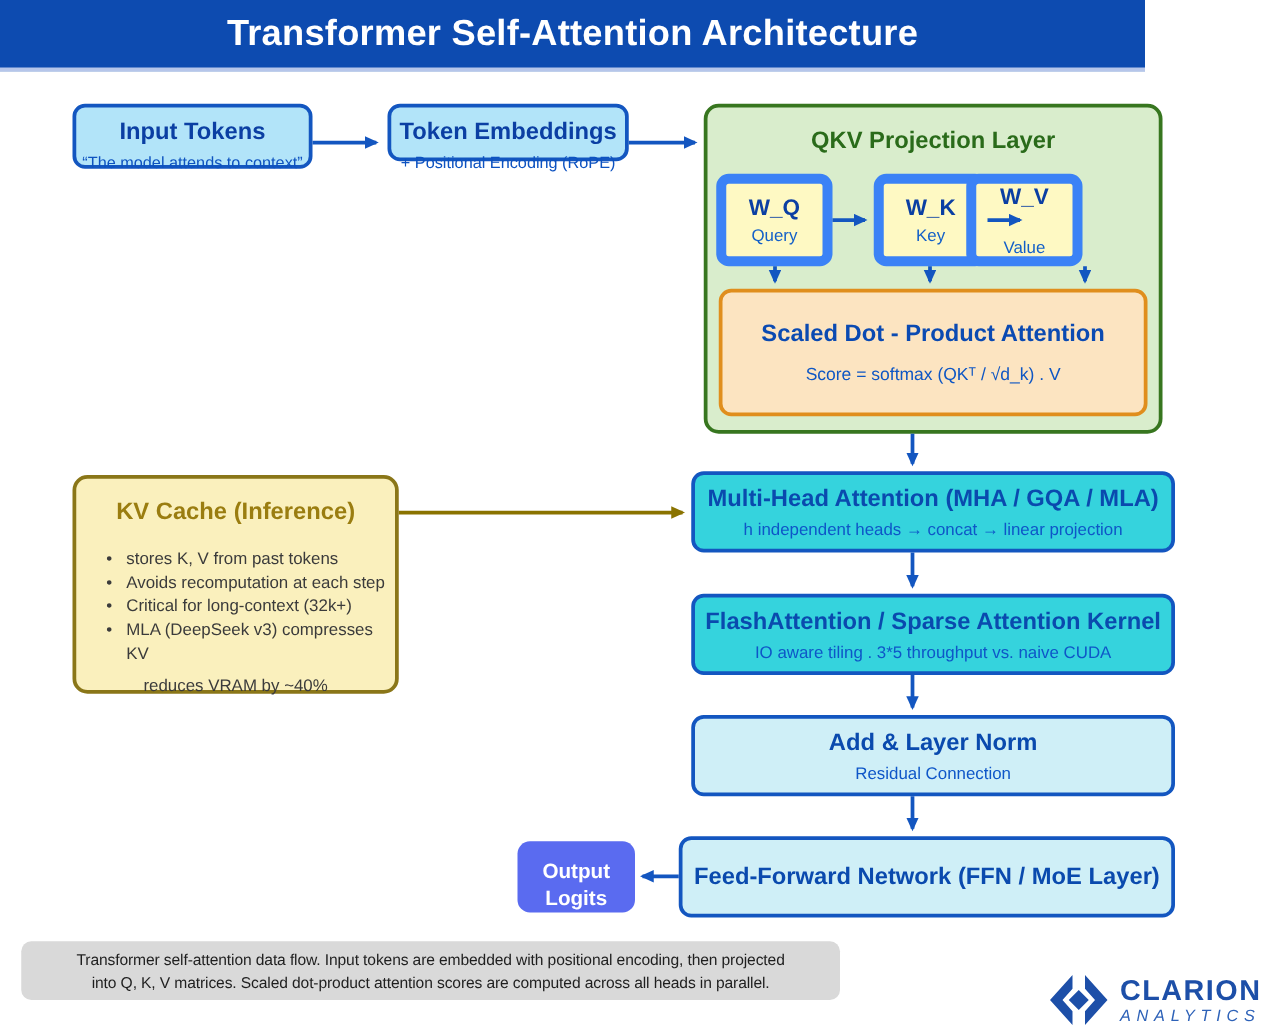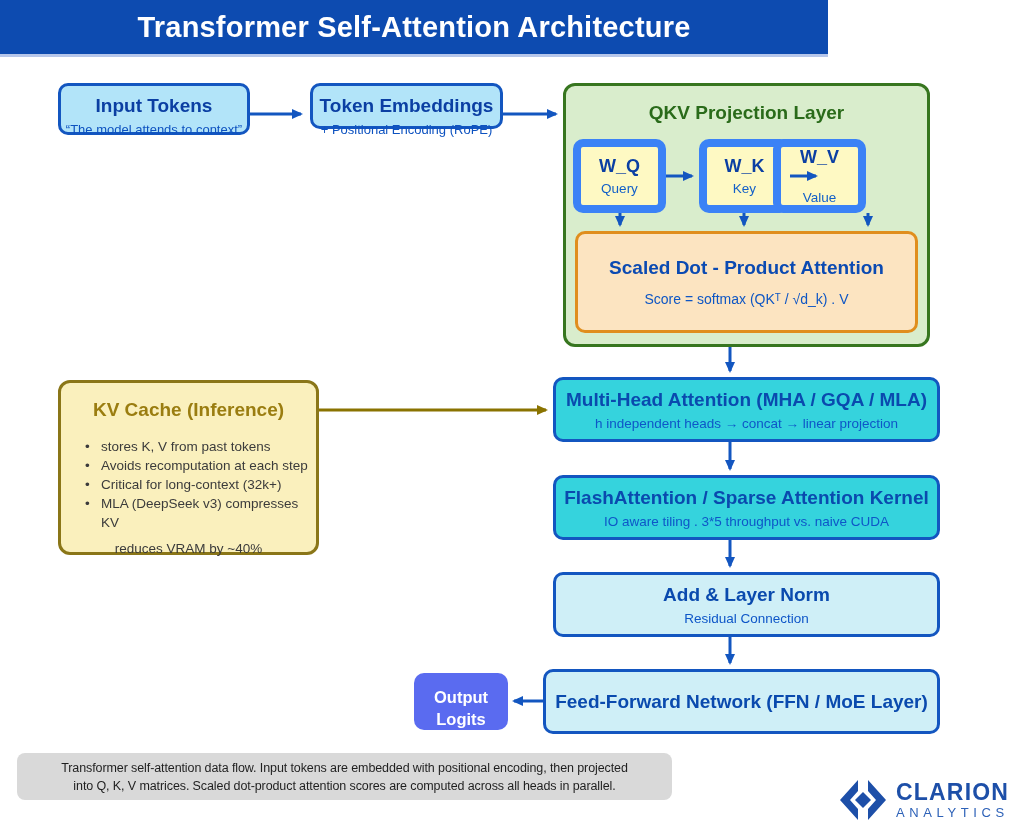--- a/index.html
+++ b/index.html
@@ -2,21 +2,21 @@
 <html><head>
 <meta charset="utf-8">
 <style>
   html,body{margin:0;padding:0;}
   body{
     width:1024px;height:829px;position:relative;background:#ffffff;
     font-family:"Liberation Sans", sans-serif;overflow:hidden;
   }
   
   .header{
-    position:absolute;left:0;top:0;width:828px;height:54px;
+    position:absolute;left:0;top:0;width:916px;height:54px;
     background:#0d4bb0;border-bottom:3px solid #b6c6ea;
     display:flex;align-items:center;justify-content:center;
   }
   .header h1{
     margin:0;color:#ffffff;font-size:29px;font-weight:bold;letter-spacing:.2px;
   }
   
   .node{position:absolute;box-sizing:border-box;border-radius:10px;text-align:center;}
   .node .t{font-weight:bold;white-space:nowrap;}
   .node .s{white-space:nowrap;}
@@ -53,21 +53,21 @@
   .caption{
     position:absolute;left:17px;top:753px;width:655px;height:47px;box-sizing:border-box;
     background:#d9d9d9;border-radius:8px;display:flex;flex-direction:column;
     align-items:center;justify-content:center;color:#1f1f1f;font-size:12.5px;
     letter-spacing:-0.1px;line-height:18px;text-align:center;
   }
   
   .logo{position:absolute;left:838px;top:778px;display:flex;align-items:center;}
   .logo-text{margin-left:8px;display:flex;flex-direction:column;line-height:1;}
   .logo-name{color:#1d4fa8;font-weight:bold;font-size:23px;letter-spacing:1.2px;}
-  .logo-sub{color:#2e62b8;font-size:13px;letter-spacing:4.6px;margin-top:2px;}
+  .logo-sub{color:#2e62b8;font-size:13px;letter-spacing:4.6px;margin-top:2px;font-style:italic;}
   .arrows{position:absolute;left:0;top:0;width:1024px;height:829px;pointer-events:none;}
 </style>
 </head>
 <body>
 
 <div class="header">
   <h1>Transformer Self-Attention Architecture</h1>
 </div>
 
 <div class="node blue-node pad1" style="left:58px;top:83px;width:192px;height:52px;">

